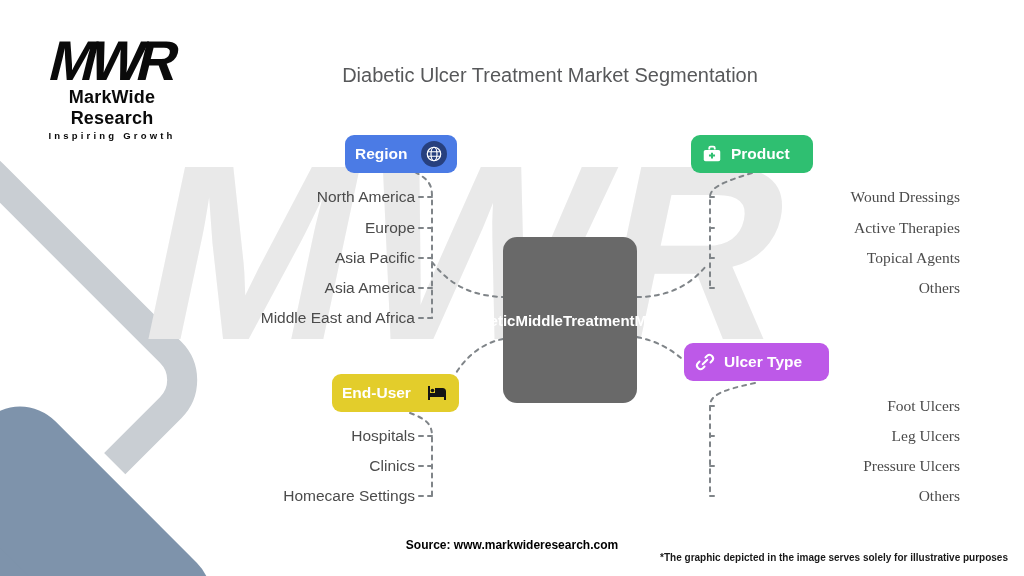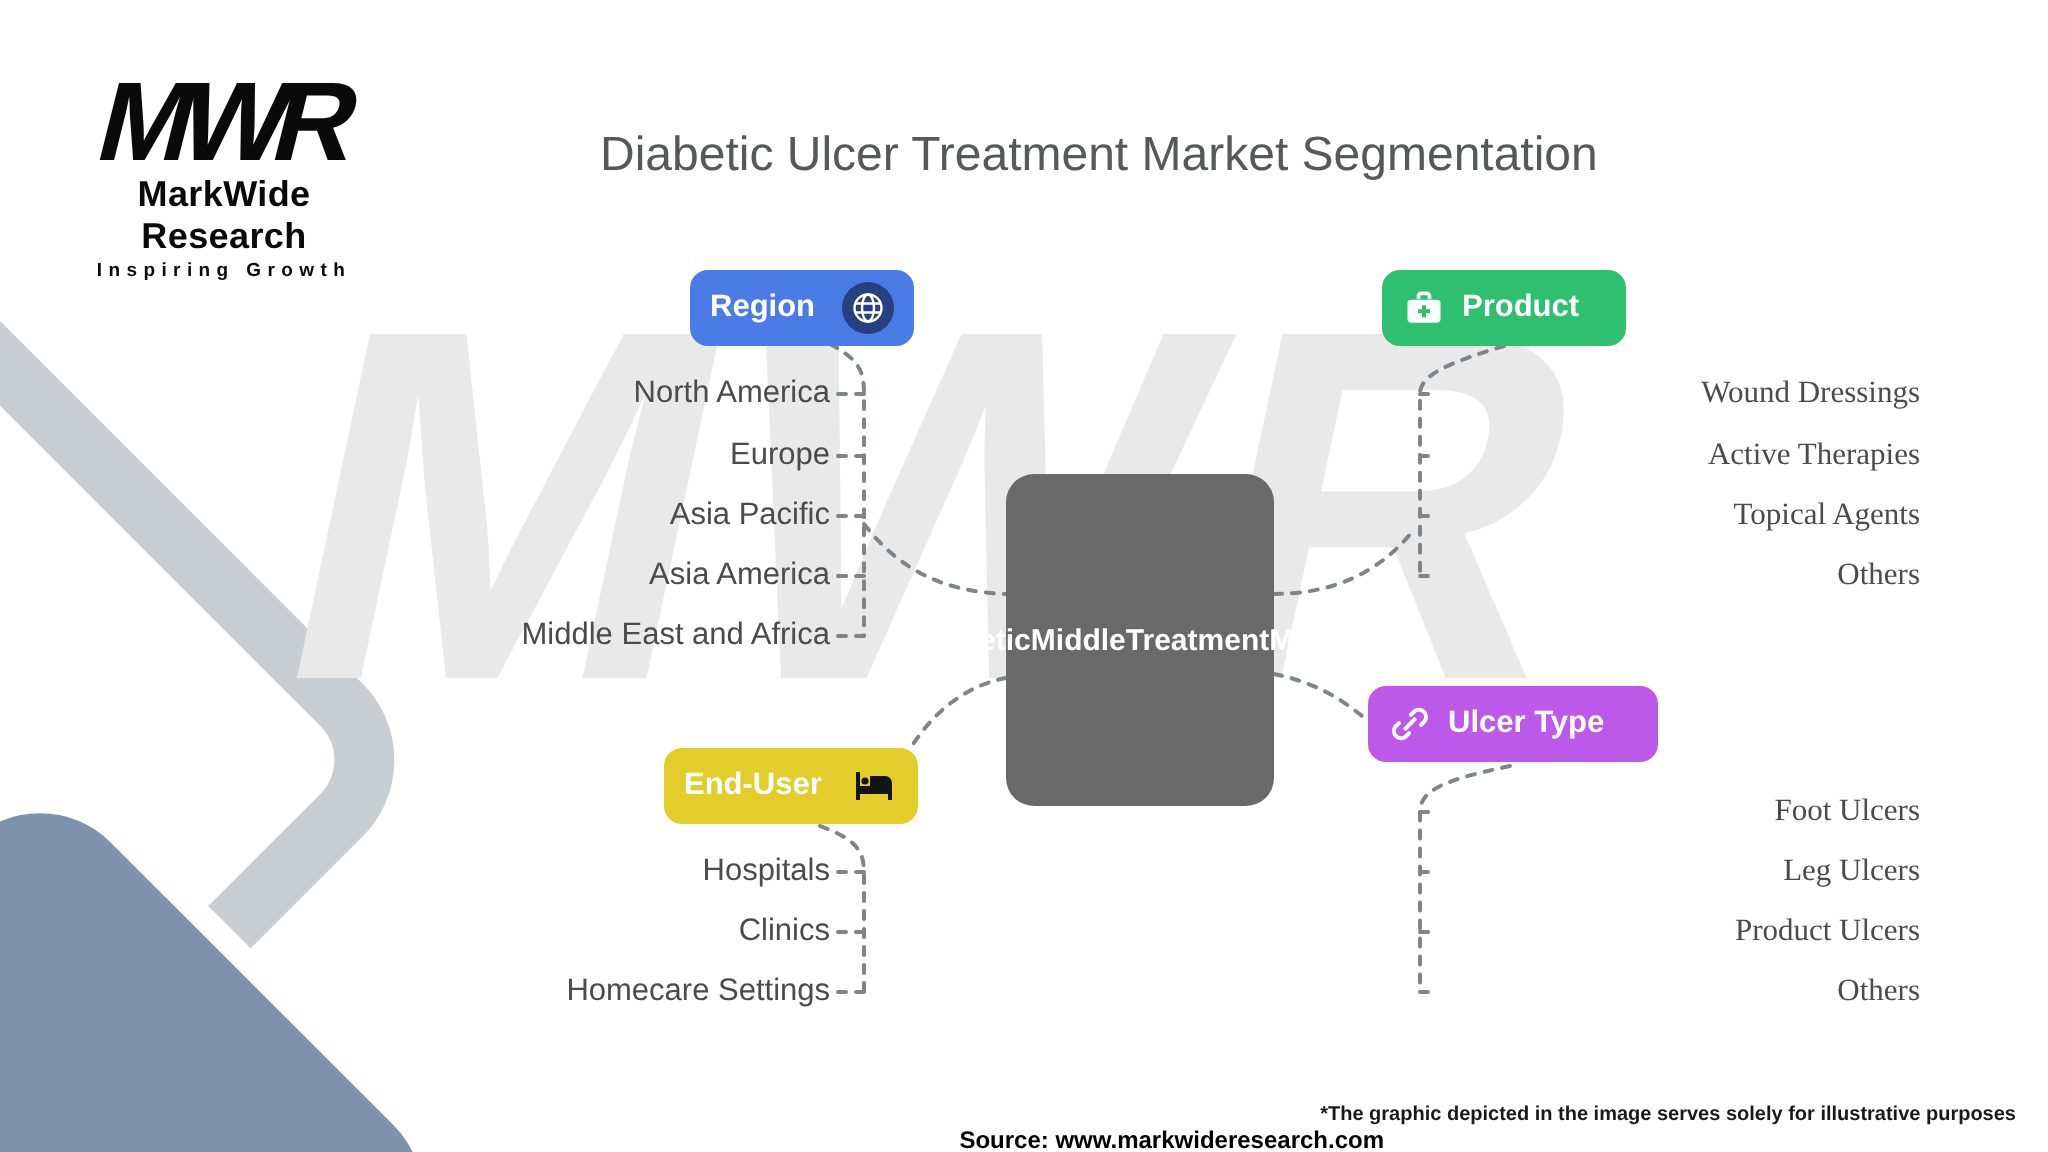--- a/index.html
+++ b/index.html
@@ -25,21 +25,21 @@
     color:#e9e9e9;letter-spacing:6px;line-height:1;transform:skewX(-12deg);white-space:nowrap;
     user-select:none;
   }
   .connectors{position:absolute;left:0;top:0;z-index:2;}
 
   .logo{position:absolute;left:28px;top:34px;width:168px;text-align:center;color:#0a0a0a;z-index:3;}
   .logo-monogram{font-size:56px;font-weight:bold;letter-spacing:-6px;line-height:.95;transform:skewX(-14deg);}
   .logo-name{font-size:18px;font-weight:bold;margin-top:0;letter-spacing:.2px;}
   .logo-tagline{font-size:9.5px;font-weight:bold;letter-spacing:3.2px;margin-top:1px;}
 
-  .page-title{position:absolute;left:300px;top:64px;width:500px;text-align:left;font-size:24px;color:#57585a;z-index:3;}
+  .page-title{position:absolute;left:300px;top:64px;width:500px;text-align:center;font-size:20px;color:#57585a;z-index:3;}
 
   .center-node{
     position:absolute;left:503px;top:237px;width:134px;height:166px;background:#696969;border-radius:14px;z-index:3;
     display:flex;flex-direction:row;align-items:center;justify-content:center;
     color:#fff;font-weight:bold;font-size:15px;line-height:21px;text-align:center;
   }
 
   .group-node{
     position:absolute;height:38px;border-radius:9px;z-index:3;display:flex;align-items:center;gap:8px;
     color:#fff;font-weight:bold;font-size:15.5px;padding:5px 10px;box-sizing:border-box;
@@ -50,21 +50,21 @@
   .node-ulcer{left:684px;top:343px;width:145px;background:#bd59e8;}
 
   .icon-circle{width:26px;height:26px;border-radius:50%;display:flex;align-items:center;justify-content:center;flex:0 0 auto;}
   .globe-bg{background:#27407e;}
   .icon-plain{display:flex;align-items:center;justify-content:center;flex:0 0 auto;}
 
   .item{position:absolute;z-index:3;font-size:15.5px;color:#4b4b4b;line-height:20px;}
   .item-left{left:175px;width:240px;text-align:right;}
   .item-right{left:680px;width:280px;text-align:right;font-family:Liberation Serif, serif;}
 
-  .source{position:absolute;left:332px;top:563px;width:360px;text-align:right;font-size:12px;font-weight:bold;color:#000;z-index:3;}
+  .source{position:absolute;left:332px;top:538px;width:360px;text-align:center;font-size:12px;font-weight:bold;color:#000;z-index:3;}
   .disclaimer{position:absolute;left:640px;top:552px;width:376px;text-align:right;font-size:10px;font-weight:bold;color:#191919;z-index:3;padding-right:8px;box-sizing:border-box;}
 </style>
 </head>
 <body>
 
 <div class="canvas">
 
   <div class="deco-frame"></div>
   <div class="deco-slate-a"></div>
   <div class="deco-slate-b"></div>
@@ -152,19 +152,19 @@
       <svg width="22" height="22" viewBox="0 0 24 24" fill="none" stroke="#ffffff" stroke-width="2.2" stroke-linecap="round">
         <path d="M9.5 14.5l5-5"></path>
         <path d="M12.5 7l1.8-1.8a3.9 3.9 0 0 1 5.5 5.5L18 12.5"></path>
         <path d="M11.5 17l-1.8 1.8a3.9 3.9 0 0 1-5.5-5.5L6 11.5"></path>
       </svg>
     </span>
     <span>Ulcer Type</span>
   </div>
   <div class="item item-right" style="top:396px">Foot Ulcers</div>
   <div class="item item-right" style="top:426px">Leg Ulcers</div>
-  <div class="item item-right" style="top:456px">Product Ulcers</div>
+  <div class="item item-right" style="top:456px">Pressure Ulcers</div>
   <div class="item item-right" style="top:486px">Others</div>
 
   <div class="source">Source: www.markwideresearch.com</div>
   <div class="disclaimer">*The graphic depicted in the image serves solely for illustrative purposes</div>
 
 </div>
 
 </body></html>

